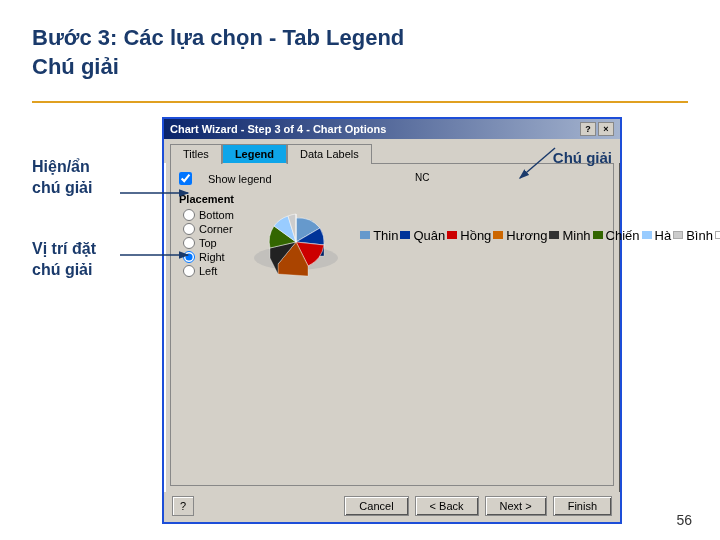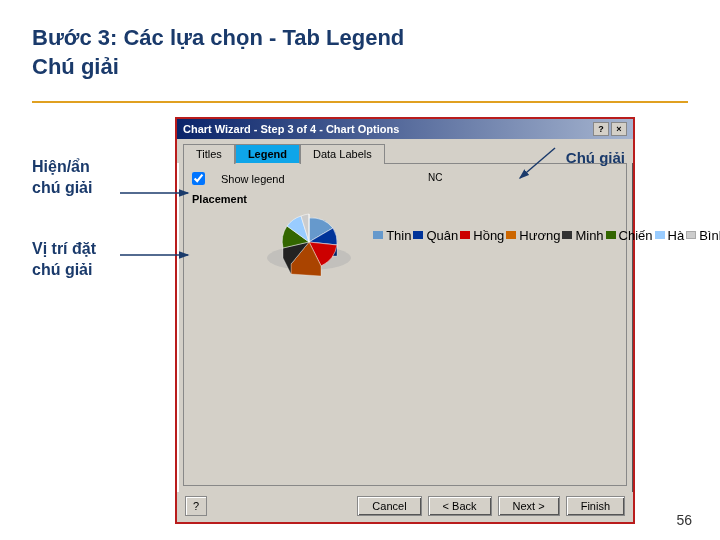--- a/index.html
+++ b/index.html
@@ -48,29 +48,28 @@
 
     .label-item {
       font-size: 16px;
       font-weight: bold;
       color: #1a3a6b;
       line-height: 1.3;
     }
 
     
     .dialog {
-      border: 2px solid #b91c1c;
+      border: 2px solid #1d4ed8;
       background: #d4d0c8;
       width: 460px;
       min-height: 340px;
       display: flex;
       flex-direction: column;
       position: relative;
       box-shadow: 2px 2px 0 #fff inset, -1px -1px 0 #555 inset;
-      margin-left: 13px;
     }
 
     .dialog-titlebar {
       background: linear-gradient(to right, #0a246a, #a6b5d0);
       color: white;
       font-size: 11px;
       font-weight: bold;
       padding: 3px 6px;
       display: flex;
       justify-content: space-between;
@@ -344,20 +343,42 @@
       <div class="dialog-body">
 
         <div class="dialog-left">
 
           <div class="checkbox-row">
             <input type="checkbox" class="checkbox-input" checked="" style="">
             <span>Show legend</span>
           </div>
 
           <div class="placement-label">Placement</div>
+          <div class="radio-group">
+            <div class="radio-row">
+              <input type="radio" name="placement" class="radio-input" style="">
+              <span>Bottom</span>
+            </div>
+            <div class="radio-row">
+              <input type="radio" name="placement" class="radio-input" style="">
+              <span>Corner</span>
+            </div>
+            <div class="radio-row">
+              <input type="radio" name="placement" class="radio-input" style="">
+              <span>Top</span>
+            </div>
+            <div class="radio-row">
+              <input type="radio" name="placement" class="radio-input" checked="" style="">
+              <span>Right</span>
+            </div>
+            <div class="radio-row">
+              <input type="radio" name="placement" class="radio-input" style="">
+              <span>Left</span>
+            </div>
+          </div>
         </div>
 
         <div class="chart-area">
           <div class="chart-nc-label">NC</div>
           <div class="chart-container">
 
             <svg class="pie-svg" viewBox="0 0 110 90">
 
               <ellipse cx="50" cy="68" rx="42" ry="12" fill="#b0b0b0" opacity="0.5"></ellipse>
 

